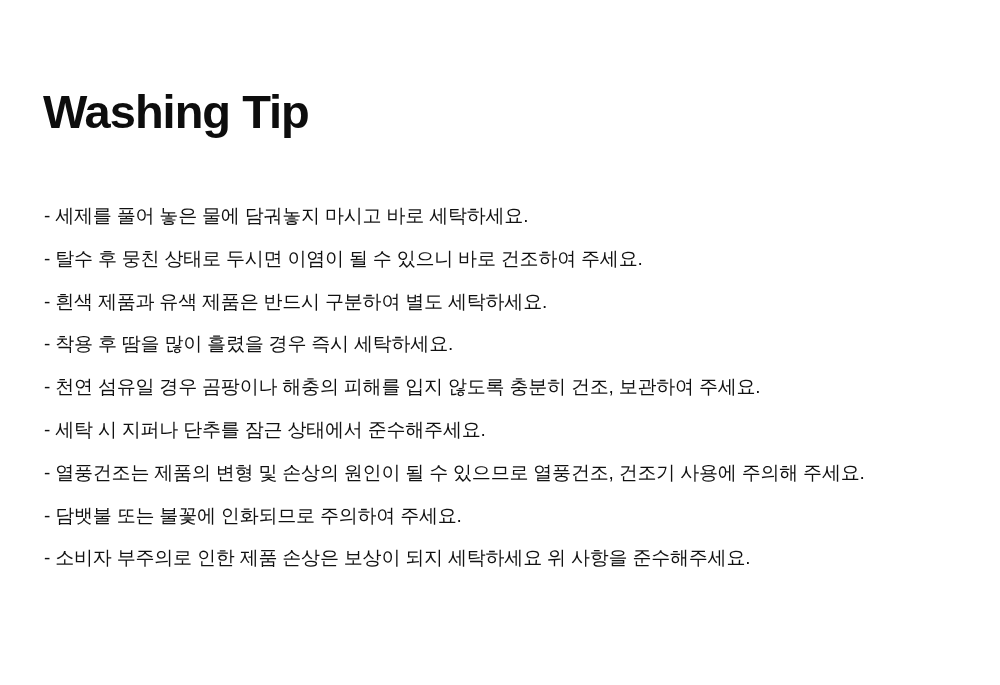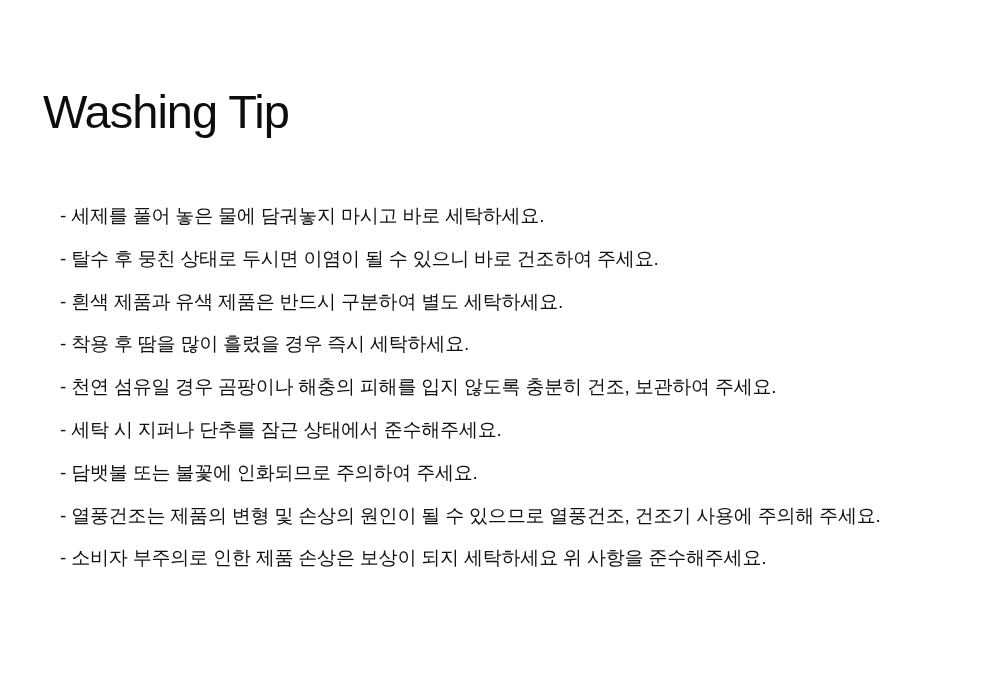--- a/index.html
+++ b/index.html
@@ -17,54 +17,53 @@
   .page {
     position: absolute;
     inset: 0;
     background: #ffffff;
   }
   .title {
     position: absolute;
     left: 43px;
     top: 53px;
     font-size: 47px;
-    font-weight: 400;
+    font-weight: 700;
     letter-spacing: -1px;
     color: #0d0d0d;
     line-height: 1.2;
   }
   .instructions {
     position: absolute;
     left: 44px;
     top: 195px;
     right: 30px;
     color: #111111;
   }
   .instruction-line {
     font-size: 19px;
     font-weight: 500;
     line-height: 42.8px;
     white-space: nowrap;
     letter-spacing: -0.2px;
-    margin-left: 16px;
   }
   .note-line {
     padding-left: 7px;
   }
 </style>
 </head>
 <body>
 
 <div class="page">
   <h1 class="title">Washing Tip</h1>
 
   <div class="instructions">
     <div class="instruction-line">- 세제를 풀어 놓은 물에 담궈놓지 마시고 바로 세탁하세요.</div>
     <div class="instruction-line">- 탈수 후 뭉친 상태로 두시면 이염이 될 수 있으니 바로 건조하여 주세요.</div>
     <div class="instruction-line">- 흰색 제품과 유색 제품은 반드시 구분하여 별도 세탁하세요.</div>
     <div class="instruction-line">- 착용 후 땀을 많이 흘렸을 경우 즉시 세탁하세요.</div>
     <div class="instruction-line">- 천연 섬유일 경우 곰팡이나 해충의 피해를 입지 않도록 충분히 건조, 보관하여 주세요.</div>
     <div class="instruction-line">- 세탁 시 지퍼나 단추를 잠근 상태에서 준수해주세요.</div>
+    <div class="instruction-line">- 열풍건조는 제품의 변형 및 손상의 원인이 될 수 있으므로 열풍건조, 건조기 사용에 주의해 주세요.</div>
     <div class="instruction-line">- 담뱃불 또는 불꽃에 인화되므로 주의하여 주세요.</div>
-    <div class="instruction-line">- 열풍건조는 제품의 변형 및 손상의 원인이 될 수 있으므로 열풍건조, 건조기 사용에 주의해 주세요.</div>
     <div class="instruction-line">- 소비자 부주의로 인한 제품 손상은 보상이 되지 세탁하세요 위 사항을 준수해주세요.</div>
   </div>
 </div>
 
 </body></html>

